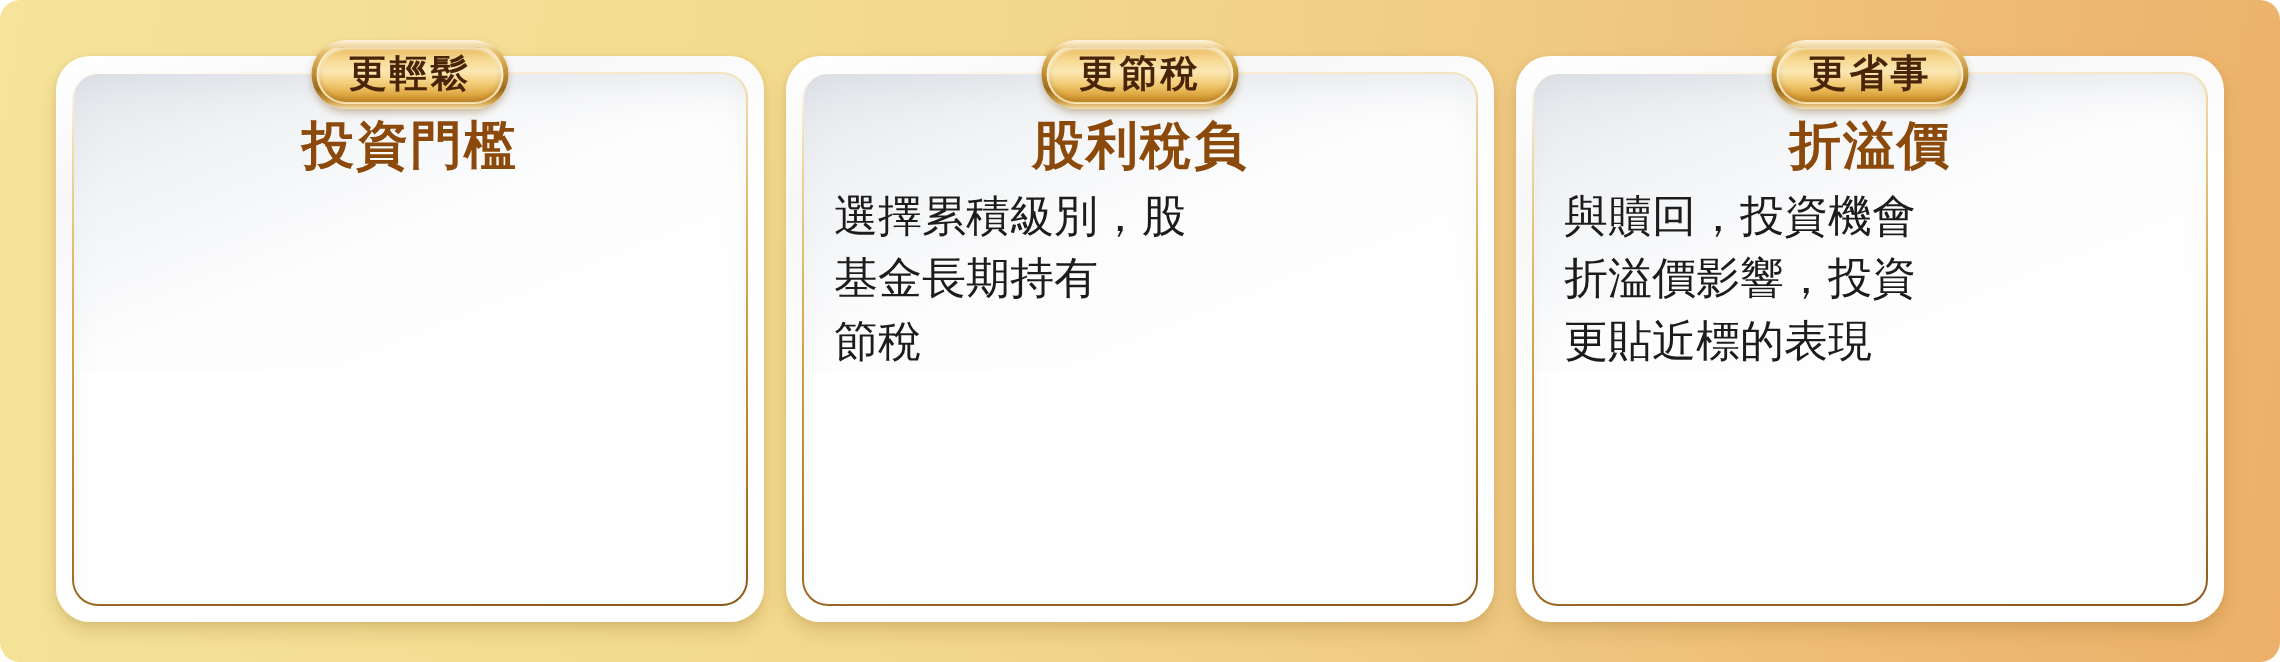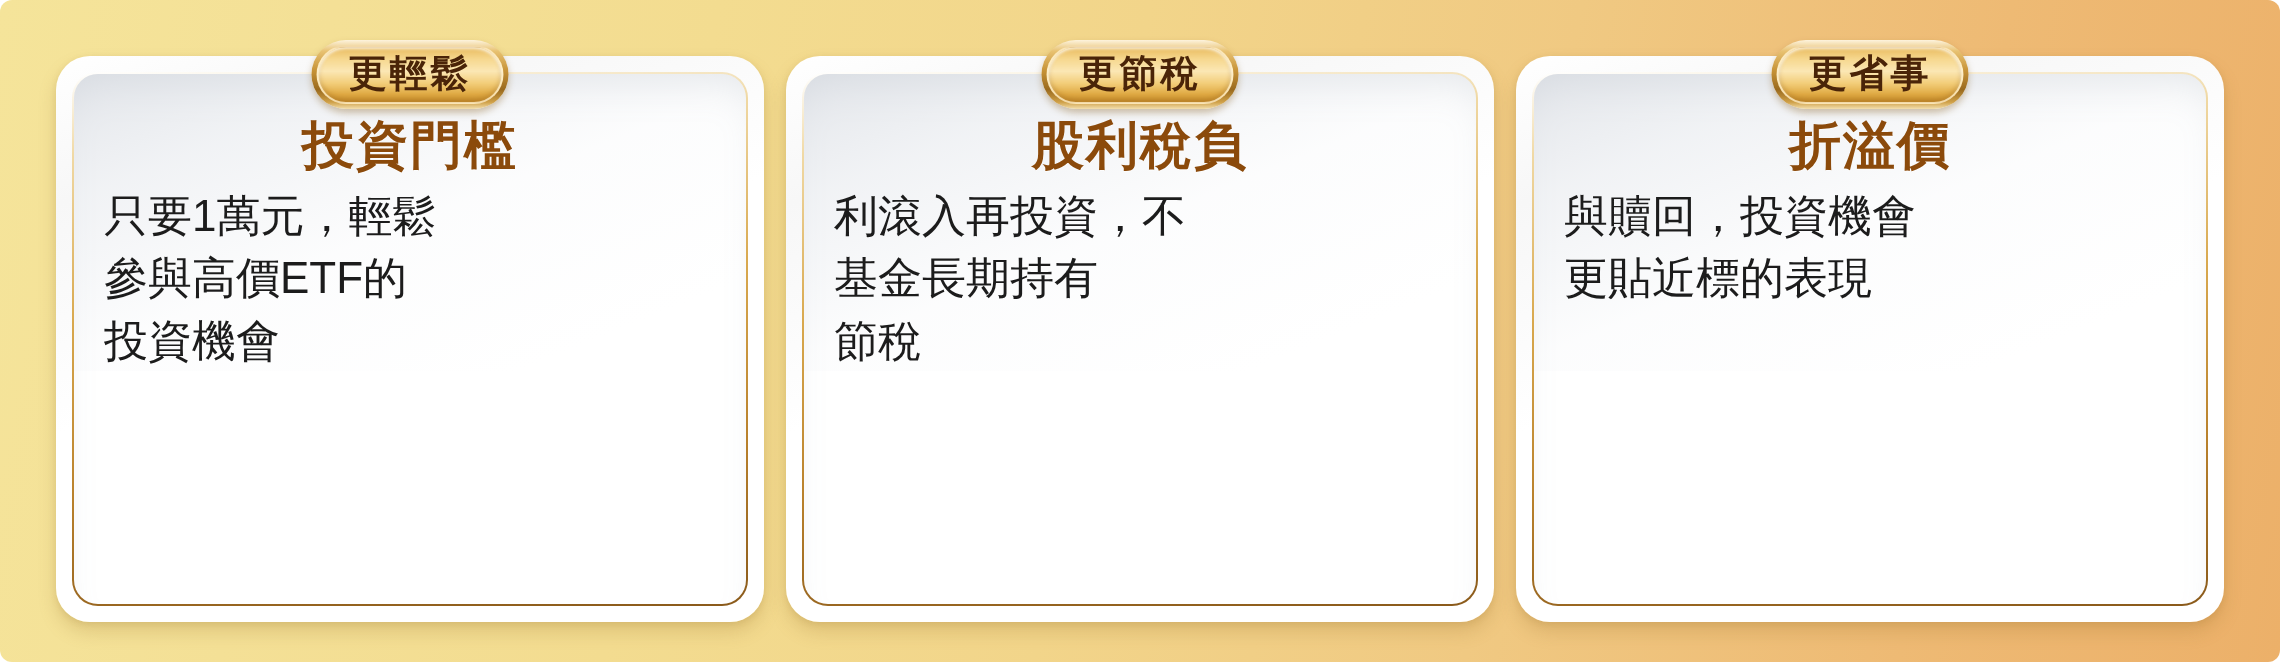--- a/index.html
+++ b/index.html
@@ -9,21 +9,21 @@
   }
   body {
     font-family: "Liberation Sans", "DejaVu Sans", sans-serif;
   }
 
   #banner {
     position: relative;
     width: 2280px;
     height: 662px;
     box-sizing: border-box;
-    border-radius: 12px;
+    border-radius: 20px;
     overflow: hidden;
     background: linear-gradient(100deg,
         #f5e49a 0%,
         #f4e096 14%,
         #f3dc90 30%,
         #f2d58a 48%,
         #f0c982 66%,
         #eeba74 84%,
         #ecb069 100%);
   }
@@ -180,58 +180,54 @@
     <div class="card">
       <div class="card-plate"></div>
       <div class="card-inner"></div>
       <div class="badge">
         <div class="badge-inner">
           <span class="badge-label">更輕鬆</span>
         </div>
       </div>
       <div class="card-content">
         <h3 class="card-title">投資門檻</h3>
-        <p class="card-body">
-          <span class="ln">只要1萬元，輕鬆</span>
-          <span class="ln">參與高價ETF的</span>
-          <span class="ln">投資機會</span>
-        </p>
       </div>
     </div>
 
     <div class="card">
       <div class="card-plate"></div>
       <div class="card-inner"></div>
       <div class="badge">
         <div class="badge-inner">
           <span class="badge-label">更節稅</span>
         </div>
       </div>
       <div class="card-content">
         <h3 class="card-title">股利稅負</h3>
         <p class="card-body">
-          <span class="ln">利滾入再投資，不</span>
+          <span class="ln">選擇累積級別，股</span>
           <span class="ln">基金長期持有</span>
           <span class="ln">節稅</span>
         </p>
       </div>
     </div>
 
     <div class="card">
       <div class="card-plate"></div>
       <div class="card-inner"></div>
       <div class="badge">
         <div class="badge-inner">
           <span class="badge-label">更省事</span>
         </div>
       </div>
       <div class="card-content">
         <h3 class="card-title">折溢價</h3>
         <p class="card-body">
           <span class="ln">與贖回，投資機會</span>
+          <span class="ln">折溢價影響，投資</span>
           <span class="ln">更貼近標的表現</span>
         </p>
       </div>
     </div>
 
 
   </div>
 </div>
 
 </body></html>

